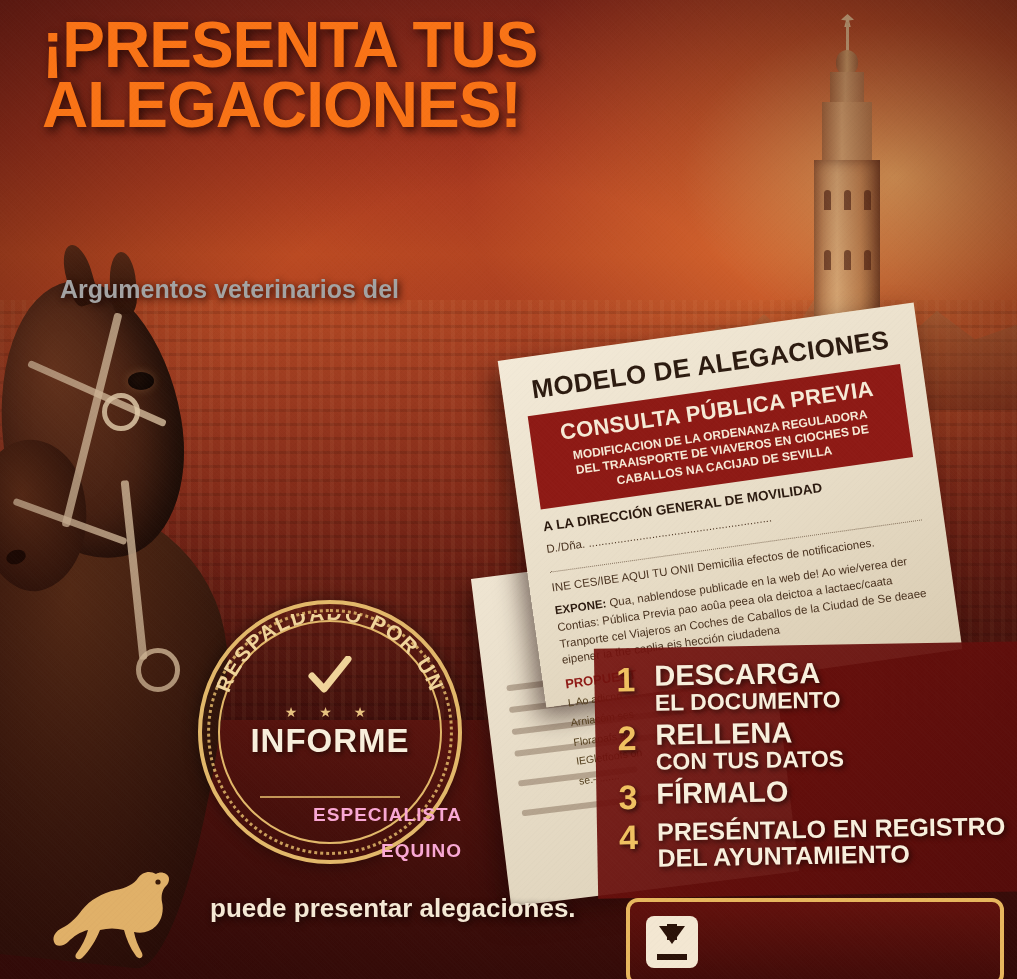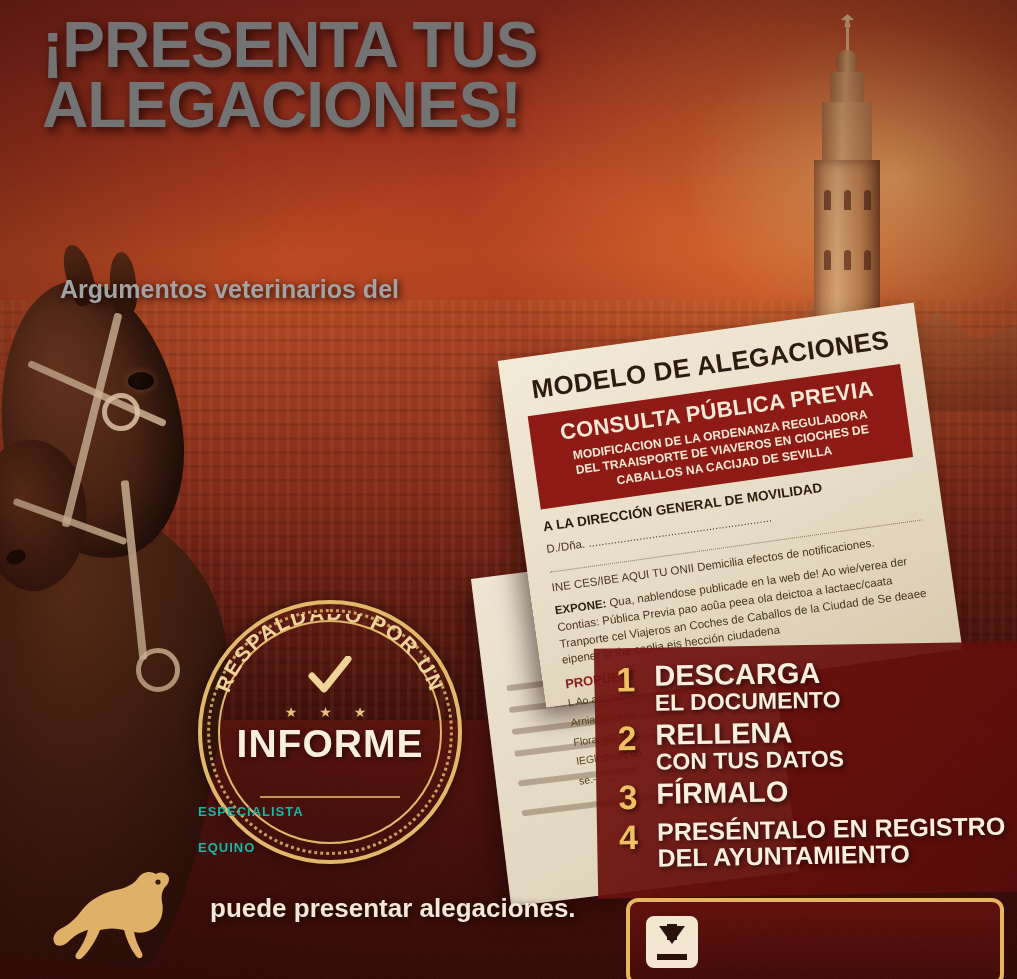--- a/index.html
+++ b/index.html
@@ -198,21 +198,21 @@
     position: absolute;
     left: 0; top: 0;
     width: 700px;
     padding: 16px 0 10px 42px;
   }
   .headline h1 {
     margin: 0;
     font-size: 64px;
     line-height: 0.93;
     letter-spacing: -1px;
-    color: #737373;
+    color: #f97316;
     font-weight: 800;
     text-shadow: 3px 4px 10px rgba(30,6,4,.85);
   }
   .band-sub {
     position: absolute;
     left: 0; top: 160px;
     width: 640px;
     padding: 16px 0 16px 54px;
     background: linear-gradient(90deg, rgba(95,14,12,.92) 0%, rgba(110,20,14,.85) 60%, rgba(110,20,14,0) 100%);
   }
@@ -366,35 +366,35 @@
     letter-spacing: 9px;
   }
   .seal .main1, .seal .main2 {
     position: absolute;
     width: 264px;
     text-align: center;
     color: #f8efdc;
     font-weight: 800;
     text-shadow: 2px 2px 5px rgba(30,8,4,.8);
   }
-  .seal .main1 { top: 122px; font-size: 39px; letter-spacing: 1px; }
+  .seal .main1 { top: 122px; font-size: 33px; letter-spacing: 1px; }
   .seal .main2 { top: 154px; font-size: 33px; letter-spacing: 1px; }
   .seal .divider {
     position: absolute;
     left: 62px; top: 196px;
     width: 140px; height: 2px;
     background: rgba(226,184,106,.8);
   }
   .seal .sub1, .seal .sub2 {
     position: absolute;
     width: 264px;
-    text-align: left;
-    color: #14b8a6;
-    font-weight: 800;
-    font-size: 13px;
+    text-align: right;
+    color: #f9a8d4;
+    font-weight: 800;
+    font-size: 19px;
     letter-spacing: 1px;
   }
   .seal .sub1 { top: 204px; }
   .seal .sub2 { top: 240px; }
 
   
   .steps-panel {
     position: absolute;
     left: 596px; top: 645px;
     width: 430px; height: 250px;

